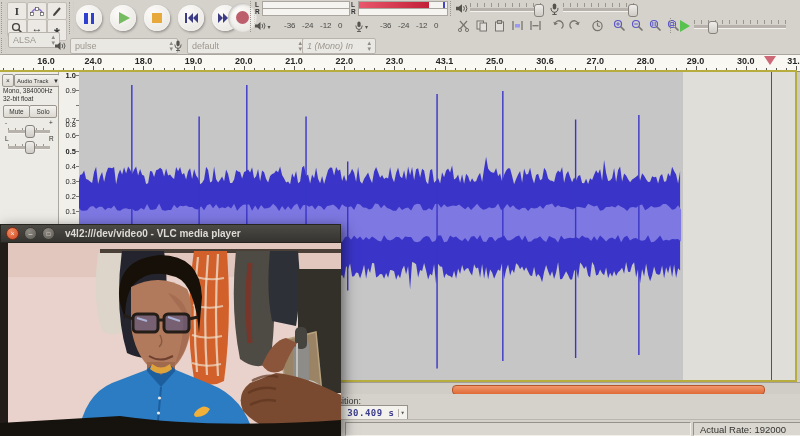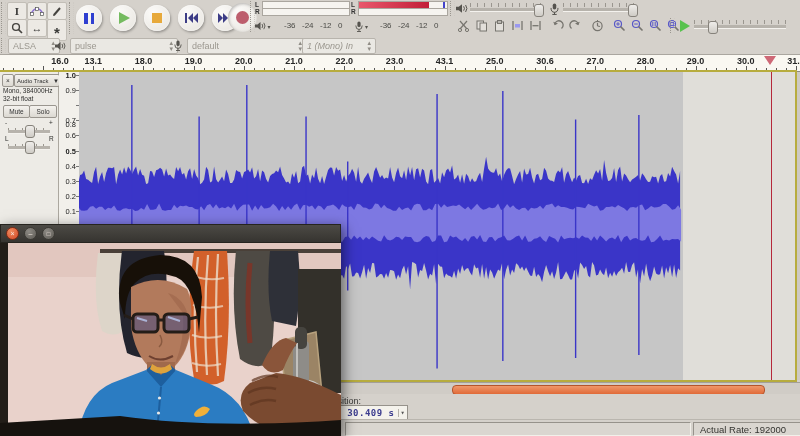--- a/index.html
+++ b/index.html
@@ -291,21 +291,21 @@
       <div class="ebtn" style="left:676px;top:18px;">
         <div style="width:0;height:0;border-top:6px solid transparent;border-bottom:6px solid transparent;border-left:10px solid #58c24e;"></div>
       </div>
       <div class="slider-ticks" style="left:694px;top:20px;width:92px;"></div>
       <div class="slider-track" style="left:694px;top:25px;width:92px;"></div>
       <div class="sthumb" id="speed-thumb" style="top: 21px; left: 708.4px;"></div>
     </div>
 
     <div id="device-toolbar">
       <div class="grip" style="left:1px;top:38px;height:15px;"></div>
-      <div class="combo" style="left:8px;top:38px;width:42px;">
+      <div class="combo" style="left:8px;top:32px;width:42px;">
         <span>ALSA</span>
           <span class="spin">▴<br>▾</span>
       </div>
       <svg class="abs" style="left:55px;top:41px;" width="11" height="10" viewBox="0 0 11 10">
           <path d="M0 3.5 h2.5 L5.5 1 v8 L2.5 6.5 H0 Z" fill="#55534e"></path>
           <path d="M7 3 q1.5 2 0 4 M8.8 1.8 q2.4 3.2 0 6.4" stroke="#55534e" fill="none" stroke-width=".9"></path>
         </svg>
       <div class="combo" style="left:70px;top:38px;width:98px;">
         <span>pulse</span>
           <span class="spin">▴<br>▾</span>
@@ -399,22 +399,22 @@
       <div class="rtick" style="left: 705.6px; height: 3px;"></div>
       <div class="rtick" style="left: 715.7px; height: 3px;"></div>
       <div class="rtick" style="left: 725.7px; height: 3px;"></div>
       <div class="rtick" style="left: 735.8px; height: 3px;"></div>
       <div class="rtick" style="left: 745.8px; height: 5px;"></div>
       <div class="rtick" style="left: 755.8px; height: 3px;"></div>
       <div class="rtick" style="left: 765.9px; height: 3px;"></div>
       <div class="rtick" style="left: 775.9px; height: 3px;"></div>
       <div class="rtick" style="left: 786px; height: 3px;"></div>
       <div class="rtick" style="left: 796px; height: 5px;"></div>
-      <div class="rlabel" style="left: 60px;">16.0</div>
-      <div class="rlabel" style="left: 93.2px;">13.1</div>
+      <div class="rlabel" style="left: 46px;">16.0</div>
+      <div class="rlabel" style="left: 93.2px;">24.0</div>
       <div class="rlabel" style="left: 143.4px;">18.0</div>
       <div class="rlabel" style="left: 193.6px;">19.0</div>
       <div class="rlabel" style="left: 243.8px;">20.0</div>
       <div class="rlabel" style="left: 294px;">21.0</div>
       <div class="rlabel" style="left: 344.2px;">22.0</div>
       <div class="rlabel" style="left: 394.4px;">23.0</div>
       <div class="rlabel" style="left: 444.6px;">43.1</div>
       <div class="rlabel" style="left: 494.8px;">25.0</div>
       <div class="rlabel" style="left: 545px;">30.6</div>
       <div class="rlabel" style="left: 595.2px;">27.0</div>
@@ -512,20 +512,21 @@
     <div class="sunken" id="rate-box" style="left:693px;top:2px;width:102px;height:12px;">
       <span>Actual Rate: 192000</span>
     </div>
   </div>
 
   <div id="vlc">
     <div id="vlc-titlebar">
       <div class="wbtn" style="background:radial-gradient(circle at 35% 30%,#f08a5e,#d24a28);border:1px solid #7e2a14;">×</div>
       <div class="wbtn" style="background:radial-gradient(circle at 35% 30%,#8d8a84,#5e5b55);border:1px solid #3c3a35;">–</div>
       <div class="wbtn" style="background:radial-gradient(circle at 35% 30%,#8d8a84,#5e5b55);border:1px solid #3c3a35;font-size:6px;">□</div>
+      <div id="vlc-title">v4l2:///dev/video0 - VLC media player</div>
     </div>
     <div id="vlc-video">
       <svg width="341" height="193" viewBox="0 0 341 193">
         <rect x="0" y="0" width="341" height="193" fill="#e9d2cb"></rect>
         <rect x="0" y="0" width="341" height="34" fill="#e2c7bf"></rect>
         <rect x="0" y="0" width="8" height="193" fill="#221d18"></rect>
 
         <rect x="100" y="6" width="241" height="4" fill="#4a4038"></rect>
         <path d="M98 10 q-6 48 4 78 q12 7 21 0 q6 -44 2 -78 Z" fill="#ddd5c9"></path>
         <path d="M122 8 q-8 58 5 102 q18 9 34 1 q10 -54 3 -103 Z" fill="#23242e"></path>

